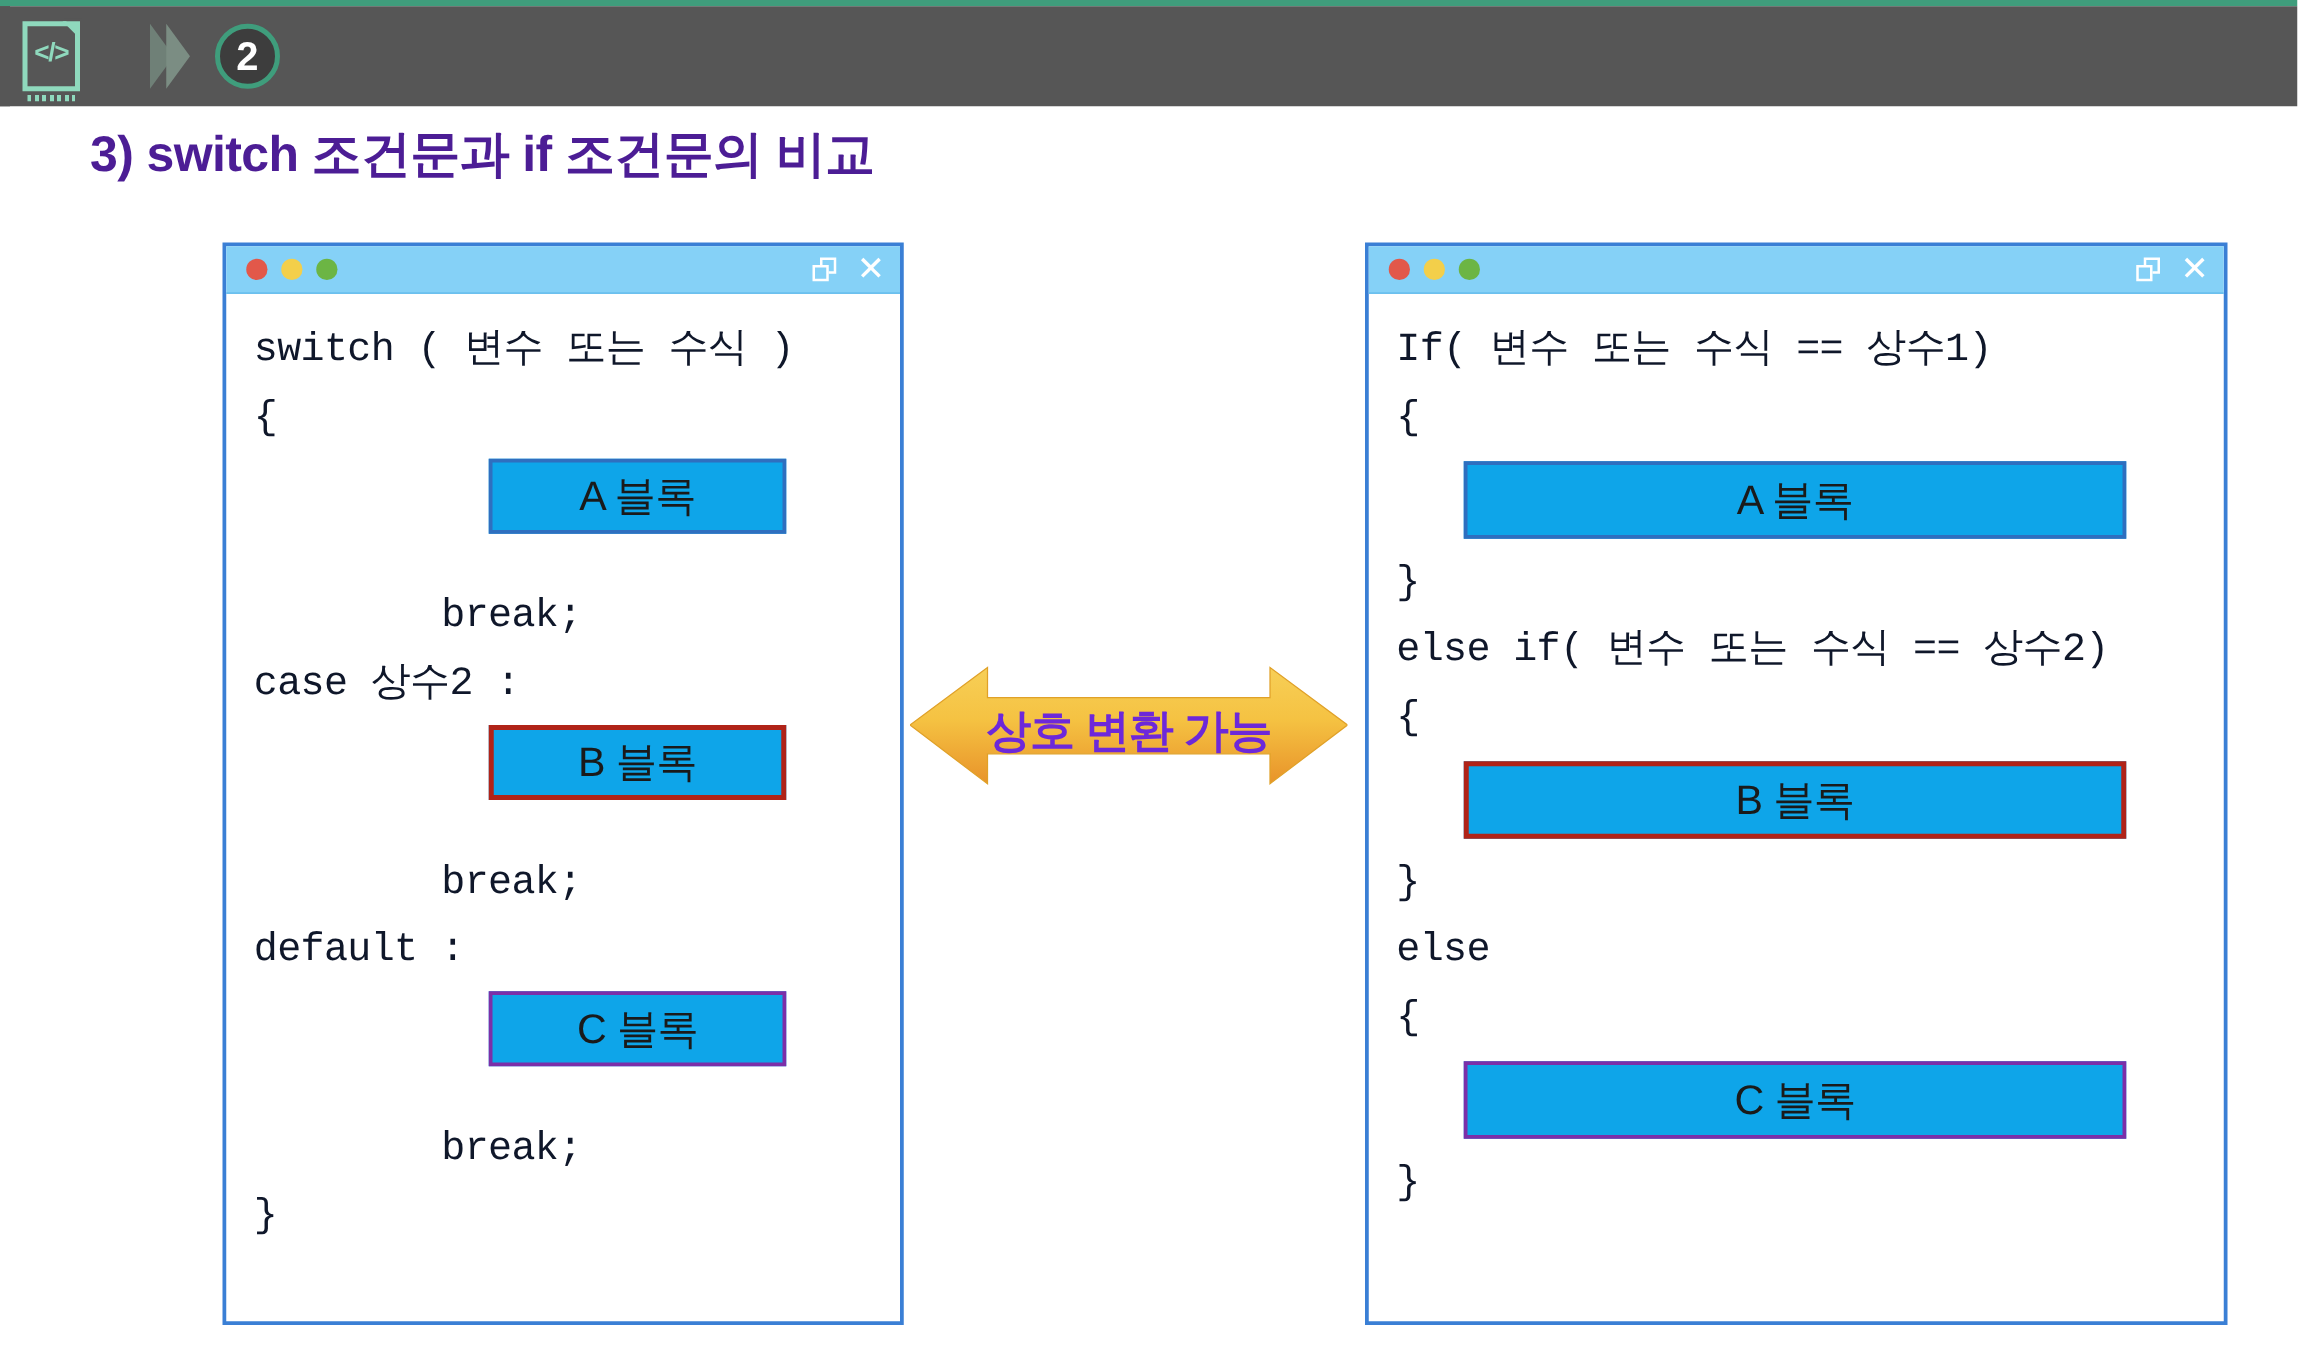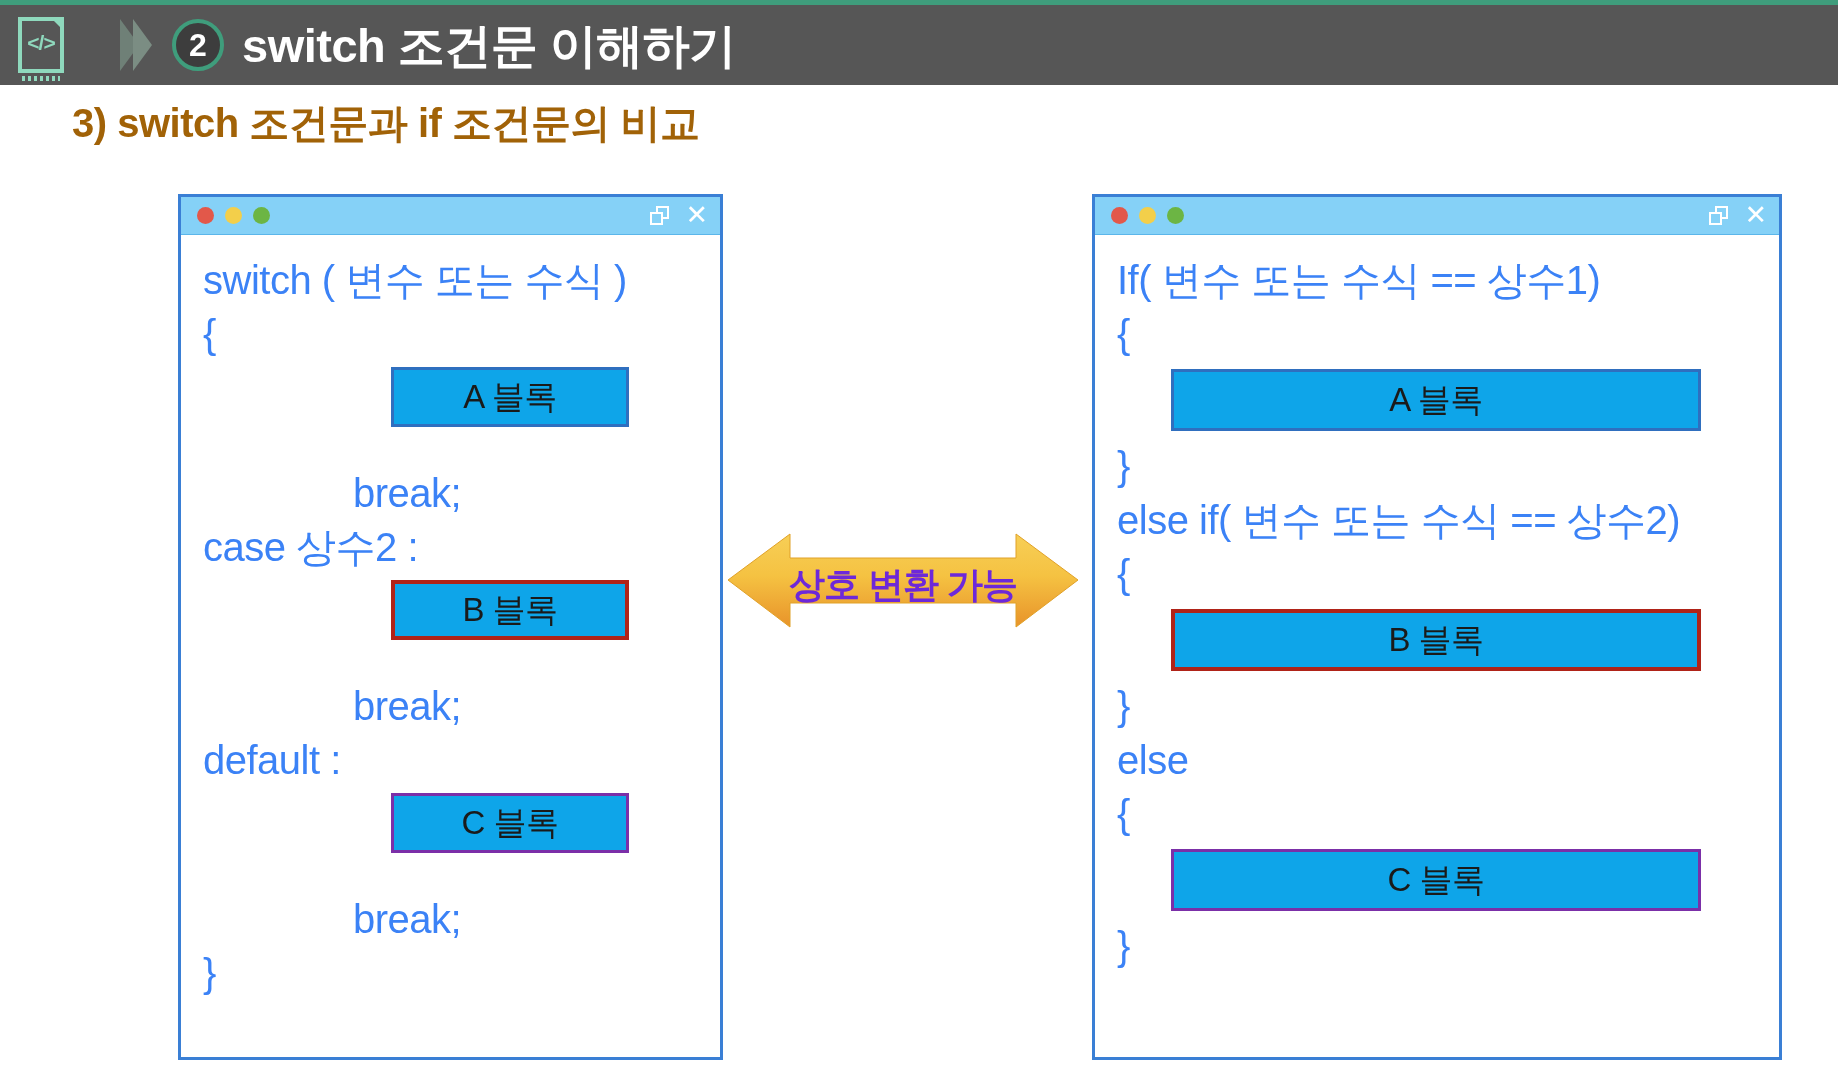--- a/index.html
+++ b/index.html
@@ -137,21 +137,21 @@
     letter-spacing: -0.5px;
     white-space: nowrap;
     line-height: 1;
   }
 
   
   .subtitle {
     position: absolute;
     top: 96px;
     left: 72px;
-    color: #a16207;
+    color: #4c1d95;
     font-size: 40px;
     font-weight: bold;
     letter-spacing: -0.5px;
     white-space: nowrap;
   }
 
   
   .window {
     position: absolute;
     background: #ffffff;
@@ -196,25 +196,26 @@
     line-height: 19px;
     font-weight: 400;
   }
 
   .code-body {
     padding: 18px 22px 0 22px;
     box-sizing: border-box;
     height: calc(100% - 38px);
   }
   .code-line {
-    color: #3b82f6;
-    font-size: 40px;
+    color: #0f172a;
+    font-size: 32px;
     line-height: 54px;
     letter-spacing: -0.5px;
     white-space: nowrap;
+    font-family: Liberation Mono, monospace;
   }
   .code-line.indent  { padding-left: 150px; margin-top: 39px; }
 
   
   .blk {
     box-sizing: border-box;
     background: #0ea5e9;
     display: flex;
     align-items: center;
     justify-content: center;
@@ -264,21 +265,20 @@
     <div class="fold"></div>
     <div class="fold2"></div>
     <div class="glyph">&lt;/&gt;</div>
     <div class="dots"></div>
   </div>
   <div class="chevrons">
     <div class="chev c1"></div>
     <div class="chev c2"></div>
   </div>
   <div class="badge-2">2</div>
-  <div class="header-sub">switch 조건문 이해하기</div>
 </div>
 
 <div class="subtitle">3) switch 조건문과 if 조건문의 비교</div>
 
 <div class="window left">
   <div class="titlebar">
     <div class="tl-dots">
       <span class="tl-dot red"></span>
       <span class="tl-dot yellow"></span>
       <span class="tl-dot green"></span>

